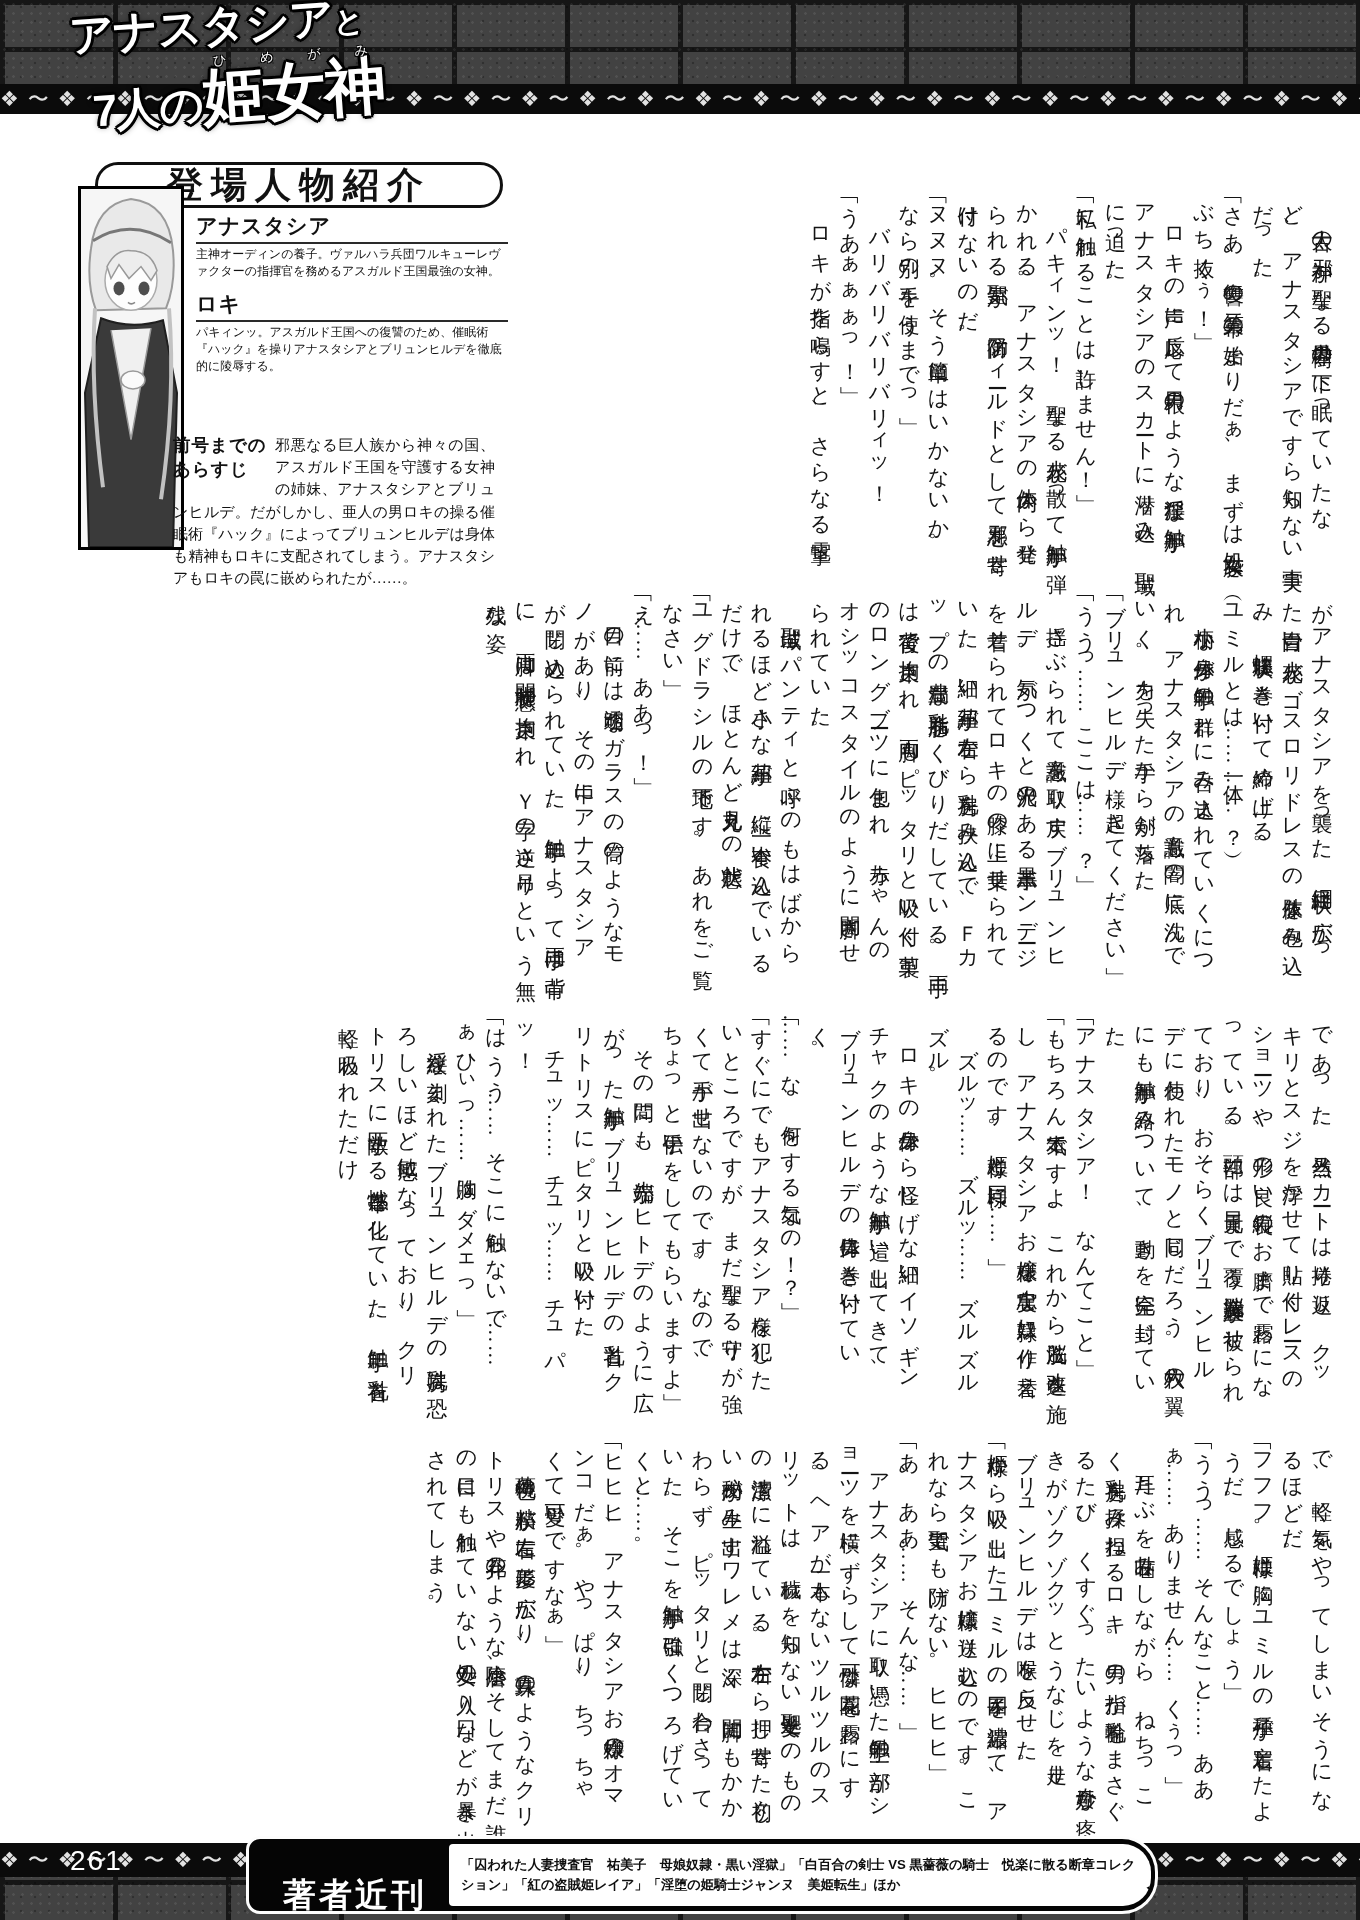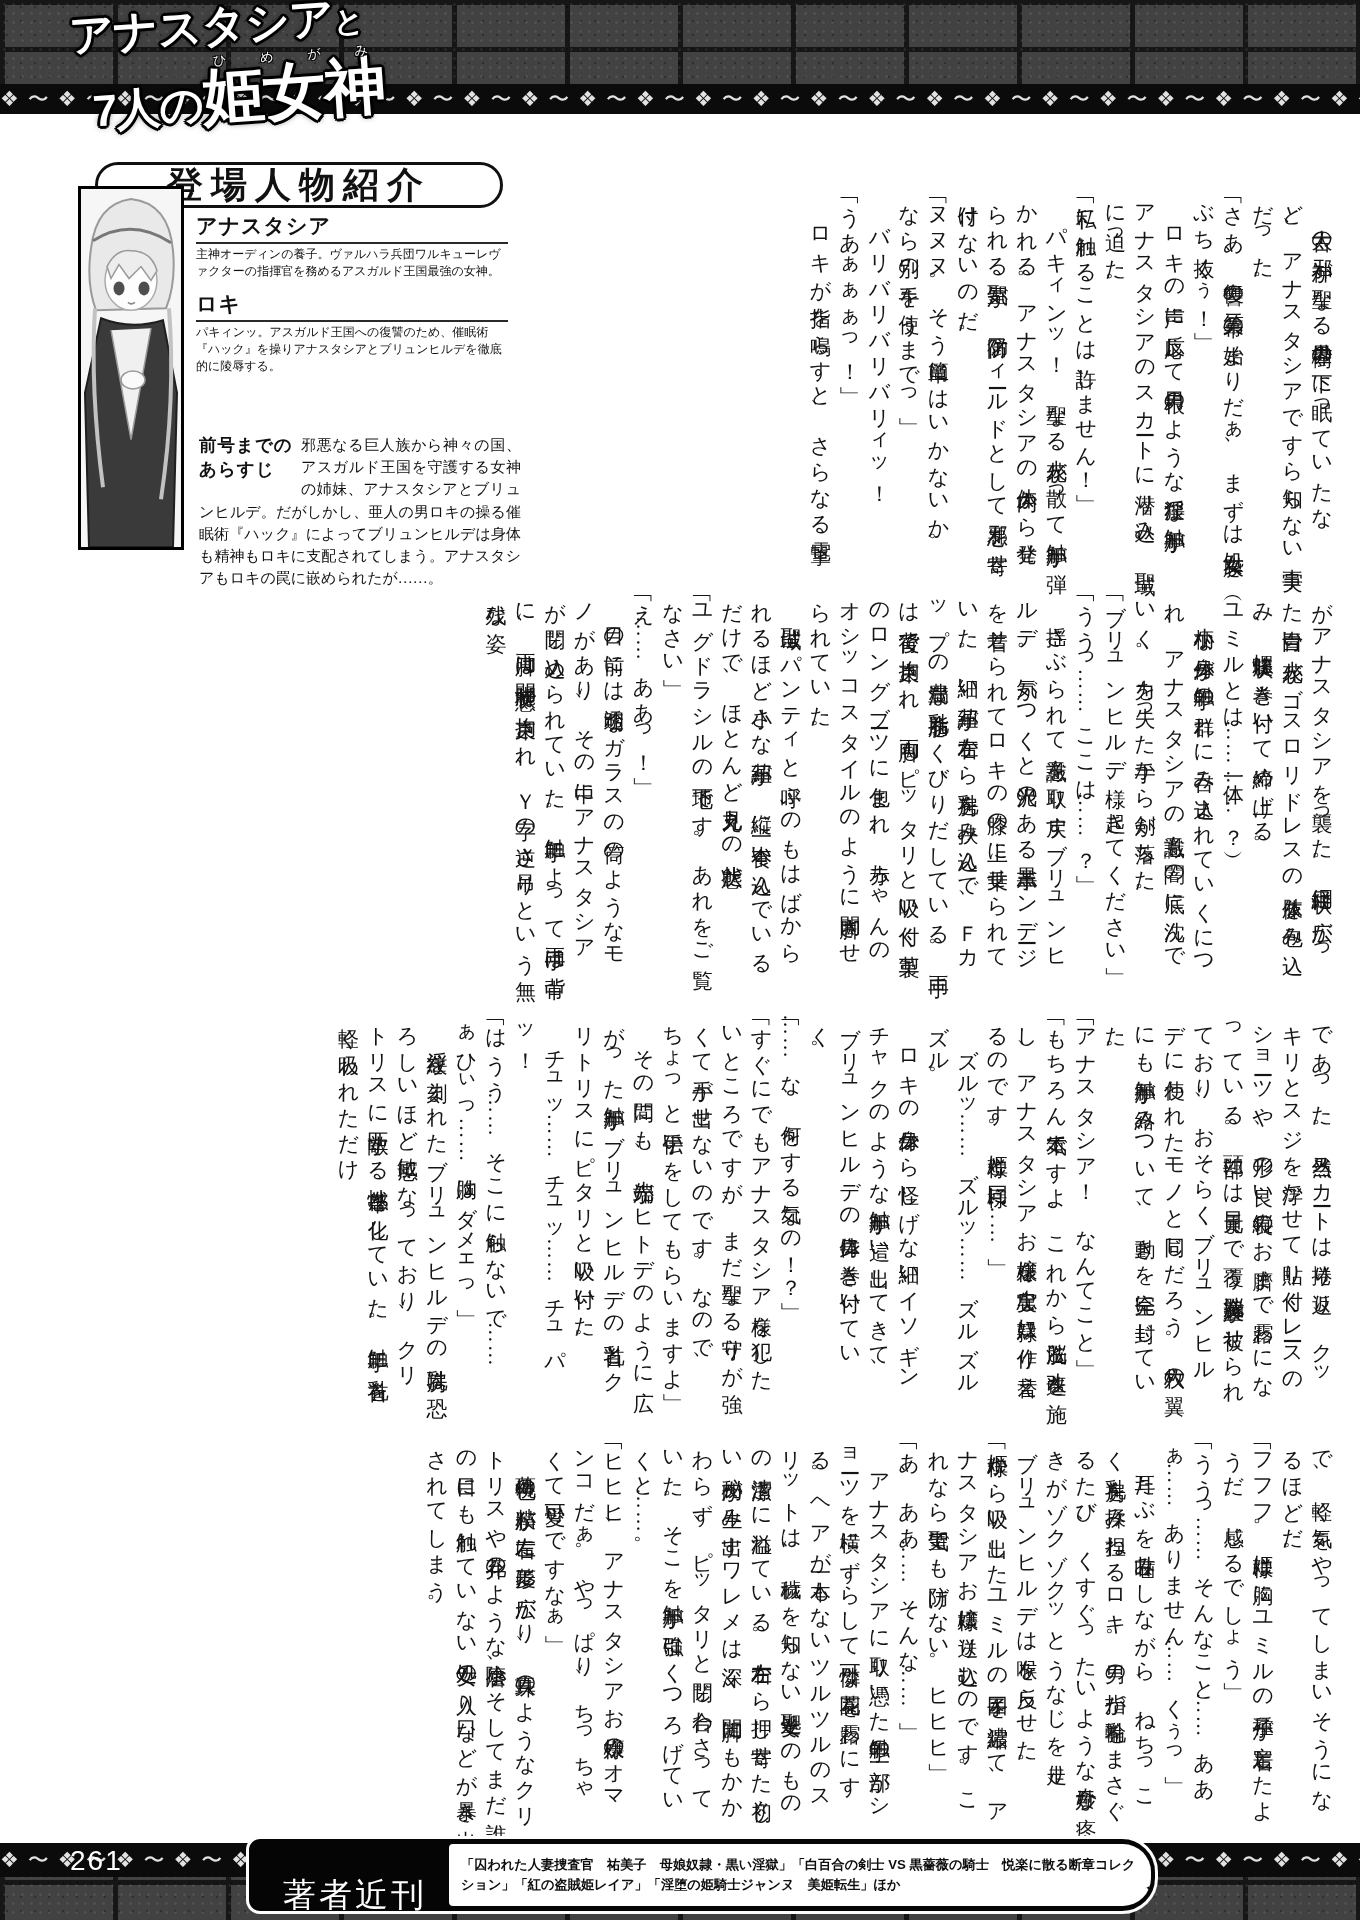--- a/index.html
+++ b/index.html
@@ -38,38 +38,38 @@
   .charbox-header{position:absolute;left:95px;top:162px;width:402px;height:40px;z-index:3;
     border:3.5px solid #101010;border-radius:24px;background:#fff;
     font-family:"Liberation Sans","DejaVu Sans",sans-serif;font-weight:bold;font-size:36px;
     letter-spacing:8px;text-align:center;line-height:40px;}
   .portrait{position:absolute;left:78px;top:186px;width:100px;height:358px;border:3px solid #000;z-index:3;background:#f4f4f4;}
   .portrait svg{display:block;width:100%;height:100%;}
   .entries{position:absolute;left:196px;top:212px;width:312px;z-index:3;
     font-family:"Liberation Sans","DejaVu Sans",sans-serif;}
   .entry h3{margin:0 0 2px 0;padding:0 0 2px 0;font-size:21px;letter-spacing:1px;border-bottom:2px solid #2a2a2a;}
   .entry p{margin:2px 0 10px 0;font-size:12px;line-height:1.42;letter-spacing:0;}
-  .synopsis{position:absolute;left:199px;top:434px;width:322px;z-index:3;font-family:Liberation Serif, serif;}
+  .synopsis{position:absolute;left:173px;top:434px;width:322px;z-index:3;font-family:Liberation Serif, serif;}
   .syn-label{float:left;width:96px;font-weight:bold;font-size:17.5px;line-height:1.35;letter-spacing:1px;margin-right:6px;}
   .syn-text{font-size:15px;line-height:1.48;text-align:justify;}
   
   .vband{position:absolute;right:24px;writing-mode:vertical-rl;-webkit-writing-mode:vertical-rl;
     font-size:21px;line-height:29.5px;letter-spacing:2px;color:#141414;z-index:3;}
   .vband p{margin:0;padding:0;}
   .band1{top:190px;height:378px;width:788px;}
   .band2{top:588px;height:380px;width:1272px;}
   .band3{top:1012px;height:382px;width:1272px;}
   .band4{top:1436px;height:382px;width:1272px;}
   
   .pagenum{position:absolute;left:70px;top:1845px;z-index:4;color:#fff;
     font-family:"Liberation Sans","DejaVu Sans",sans-serif;font-weight:normal;font-size:28px;letter-spacing:2px;}
   .footerbar{position:absolute;left:246px;top:1836px;width:906px;height:72px;z-index:4;
     background:#050505;border:3px solid #fdfdfd;border-radius:14px 36px 36px 14px;
     display:flex;align-items:stretch;font-family:"Liberation Sans","DejaVu Sans",sans-serif;}
-  .author-label{flex:0 0 auto;color:#fff;font-weight:normal;font-size:33px;letter-spacing:3px;
+  .author-label{flex:0 0 auto;color:#fff;font-weight:bold;font-size:33px;letter-spacing:3px;
     display:flex;align-items:center;padding:0 22px 0 34px;margin-top:40px;}
   .footer-white{flex:1 1 auto;background:#fff;margin:5px 4px 5px 0;border-radius:4px 28px 28px 4px;
     display:flex;align-items:center;overflow:hidden;}
   .titles{flex:1 1 auto;padding:2px 6px 2px 12px;font-size:13.2px;font-weight:bold;line-height:1.5;color:#0e0e0e;white-space:nowrap;}
   .sale{flex:0 0 auto;font-size:31px;font-weight:bold;font-style:italic;color:#000;
     transform:skewX(-8deg);padding:0 26px 0 8px;letter-spacing:1px;}
 </style>
 </head>
 <body>
 

